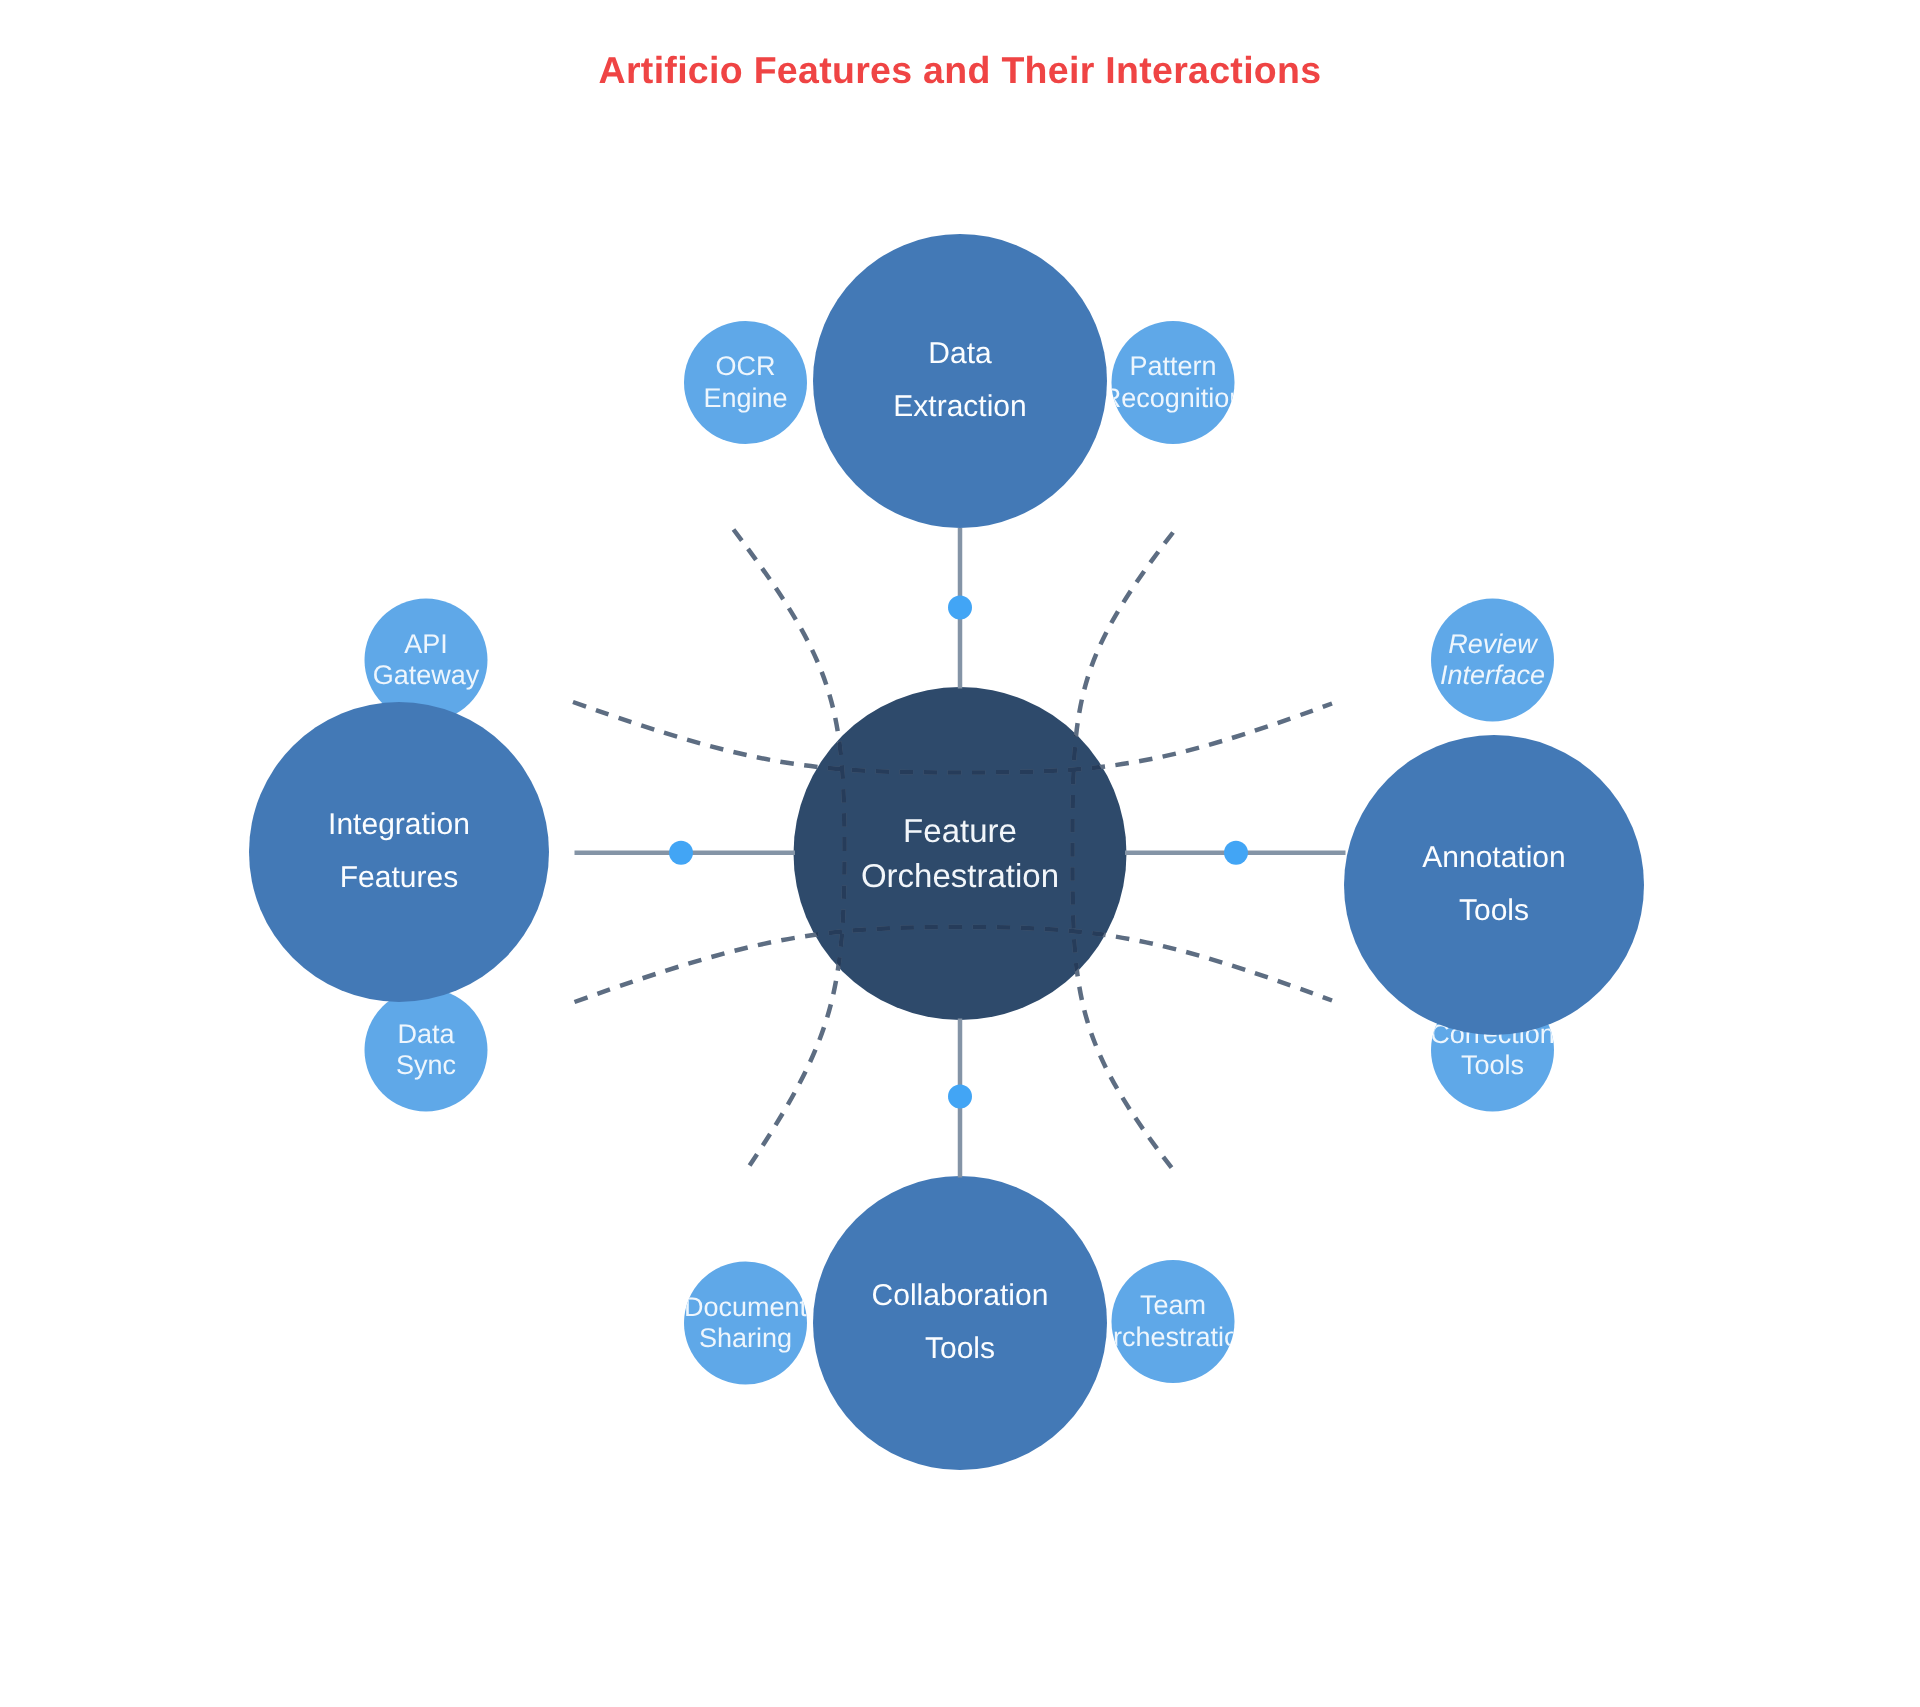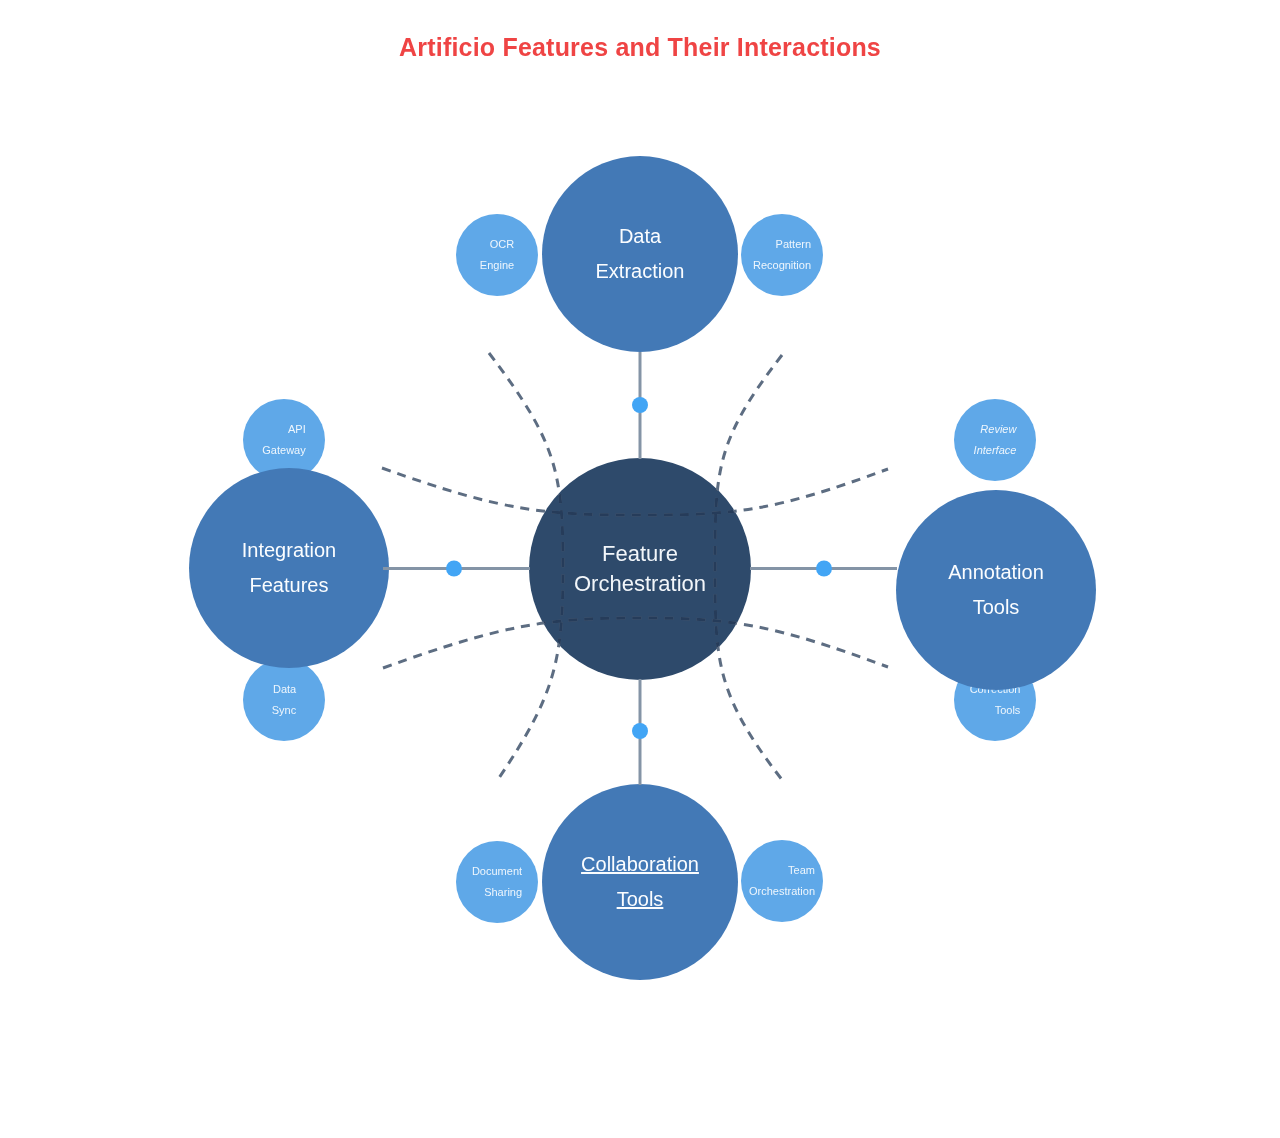--- a/index.html
+++ b/index.html
@@ -43,29 +43,28 @@
   }
   .feature {
     width: 196px; height: 196px;
     background: #4379b6;
     font-size: 20px; line-height: 35px;
     color: #fbfdff;
     z-index: 2;
   }
   .feature.top    { left: 542px; top: 156px; }
   .feature.right  { left: 896px; top: 490px; width: 200px; height: 200px; }
-  .feature.bottom { left: 542px; top: 784px; text-decoration: underline; }
-  .feature.left   { left: 189px; top: 468px; width: 200px; height: 200px; }
+  .feature.bottom { left: 542px; top: 784px; }
+  .feature.left   { left: 166px; top: 468px; width: 200px; height: 200px; }
   .satellite {
     width: 82px; height: 82px;
     background: #5fa8e8;
-    font-size: 11px; line-height: 21px;
+    font-size: 18px; line-height: 21px;
     color: #eef6fd;
     z-index: 1;
-    text-align: right;
   }
   .sat-ocr        { left: 456px; top: 214px; }
   .sat-pattern    { left: 741px; top: 214px; }
   .sat-api        { left: 243px; top: 399px; }
   .sat-datasync   { left: 243px; top: 659px; }
   .sat-review     { left: 954px; top: 399px; font-style: italic; }
   .sat-correction { left: 954px; top: 659px; }
   .sat-docshare   { left: 456px; top: 841px; }
   .sat-teamcomm   { left: 741px; top: 840px; }
   .overlay {

